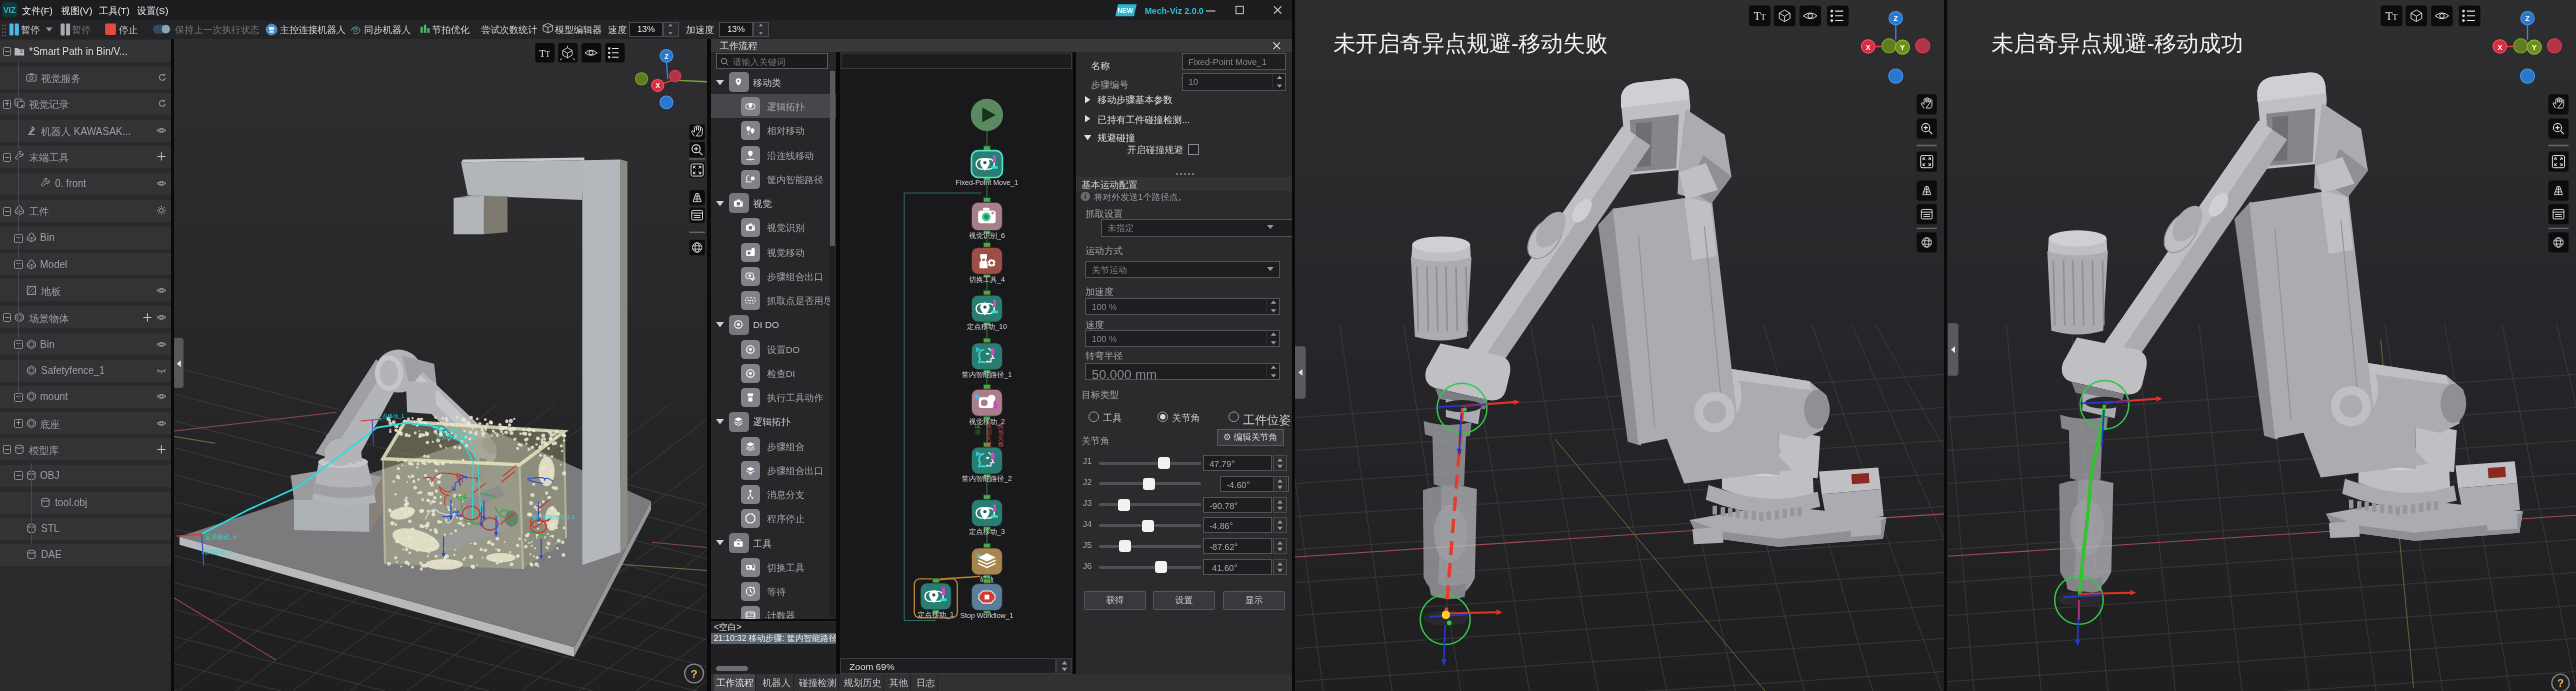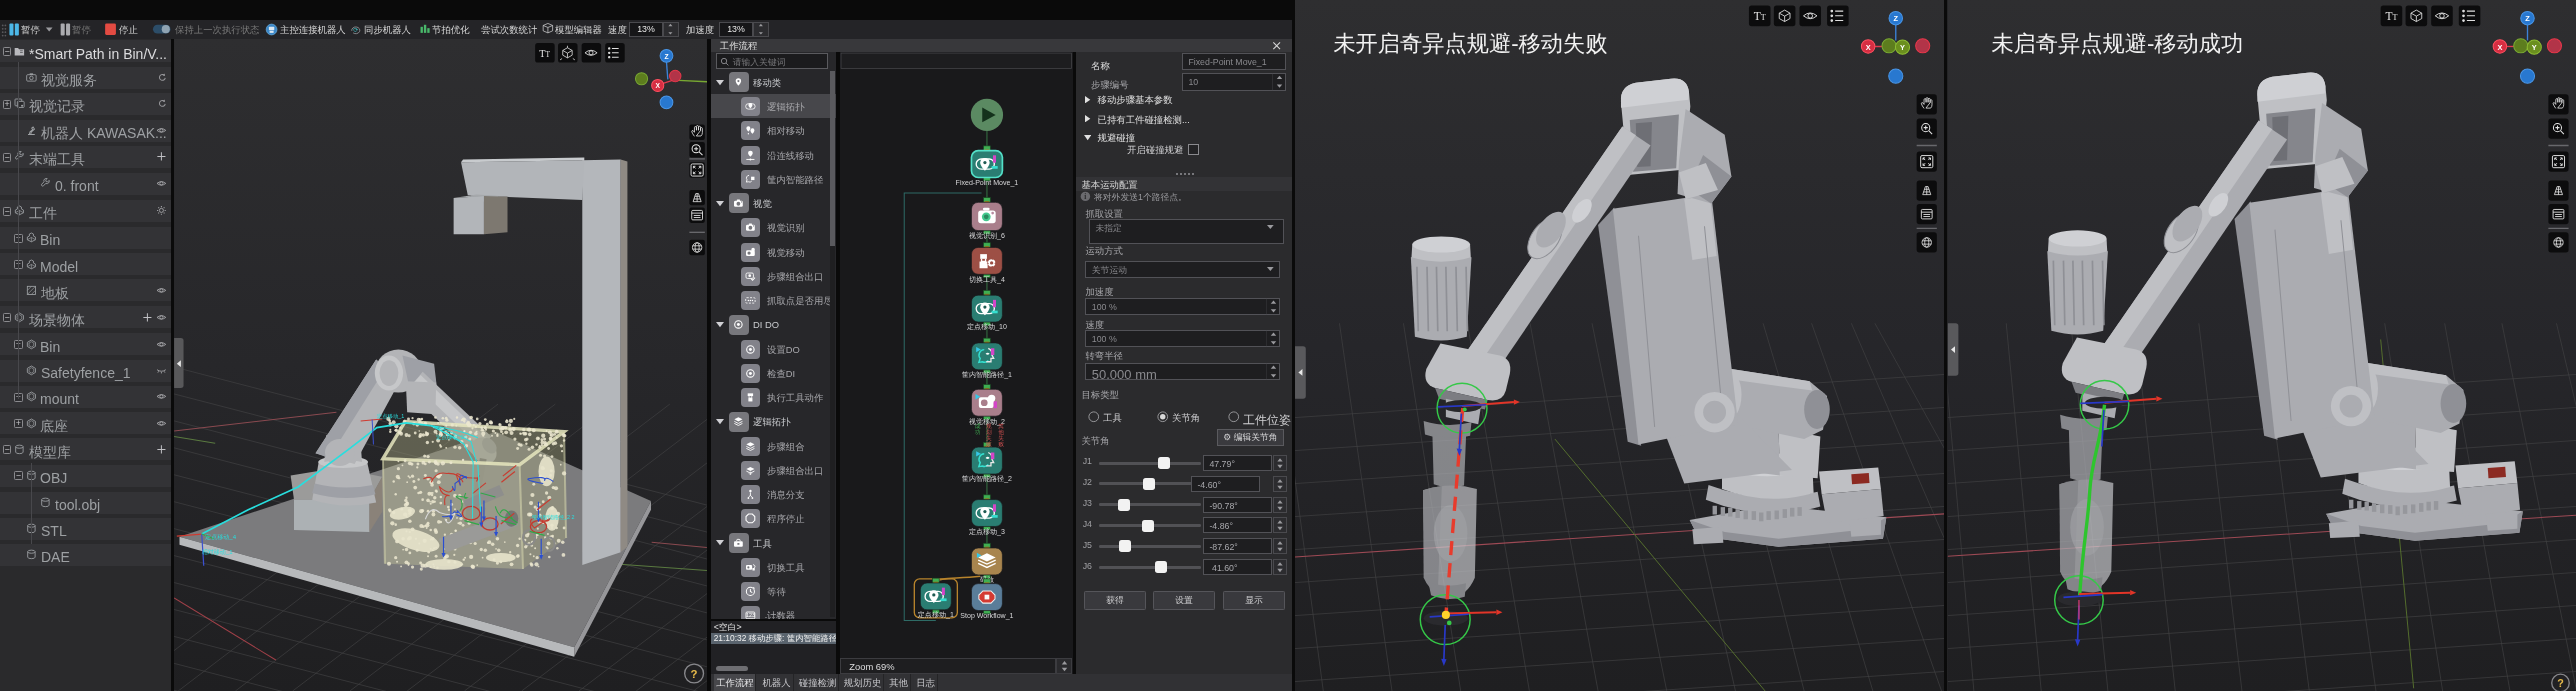--- a/index.html
+++ b/index.html
@@ -9,21 +9,21 @@
   #root { position:relative; width:2576px; height:691px; }
   
   #menubar { left:0; top:0; width:1294px; height:20px; background:#1d1d1f; color:#e6e6e6; }
   .menuitem { position:absolute; top:4.7px; font-size:9.4px; color:#eceff1; }
   #toolbar { left:0; top:20px; width:1294px; height:19px; background:#242427; }
   .tbtxt { position:absolute; top:4px; font-size:9.4px; color:#d8d8d8;text-align:center; }
   .tbdim { color:#7a7a7a; }
   
   #tree { left:0; top:39px; width:171px; height:652px; background:#2a2a2c; overflow:hidden; }
   .trow { position:absolute; left:0; width:171px; height:22px; background:#333336; }
-  .trowtxt { position:absolute; top:5.4px; font-size:14px; color:#9da0a3; white-space:nowrap; }
+  .trowtxt { position:absolute; top:5.4px; font-size:10px; color:#9da0a3; white-space:nowrap; }
   .pm { position:absolute; width:8.8px; height:8.8px; border:0.7px solid #8a8a8e; border-radius:1.3px;
         color:#c7c7ca; font-size:8.8px; line-height:7.4px; text-align:center; background:#2d2d30;}
   
   #wfheader { left:711px; top:39px; width:581px; height:12.8px; background:#38383b; }
   #wflist  { left:711px; top:52px; width:125px; height:567px; background:#27272a; overflow:hidden;}
   #wfcanvas{ left:839px; top:52px; width:234px; height:622px; background:#19191b; overflow:hidden;}
   #wfparams{ left:1076px; top:52px; width:216px; height:622px; background:#2b2b2d; overflow:hidden;}
   #wflog   { left:711px; top:621px; width:125px; height:53px; background:#212124; overflow:hidden;}
   #wftabs  { left:711px; top:674px; width:581px; height:17px; background:#313134; }
   .wfitem { position:absolute; left:0; width:125px; height:24px; }
@@ -31,20 +31,39 @@
   .nicon { position:absolute; border-radius:4px; background:#77777c; }
   .plabel { font-size:9.4px; color:#c4c4c8; position:absolute; white-space:nowrap; }
   .pbox { position:absolute; background:#1e1e20; border:0.7px solid #525257; color:#8a8a8e;
           font-size:8.8px; }
   .sep3 { position:absolute; background:#0a0a0a; z-index:30; }
 </style>
 </head>
 <body>
 <div id="root">
 
+  <div id="menubar" class="abs">
+    <svg class="abs" style="left:2px;top:2px" width="15" height="15" viewBox="0 0 22 22">
+      <rect x="0" y="0" width="22" height="22" rx="4" fill="#10393d"></rect>
+      <text x="11" y="16" font-size="12" font-weight="bold" fill="#31b3ba" text-anchor="middle">VIZ</text>
+    </svg>
+    <span class="menuitem" style="left:22px">文件(F)</span>
+    <span class="menuitem" style="left:61px">视图(V)</span>
+    <span class="menuitem" style="left:99px">工具(T)</span>
+    <span class="menuitem" style="left:137px">设置(S)</span>
+
+    <svg class="abs" style="left:1113px;top:2.7px" width="182" height="16" viewBox="0 0 270 24">
+      <polygon points="6,2 34,2 30,20 2,20" fill="#29b7d3"></polygon>
+      <text x="17" y="15" font-size="10" font-weight="bold" fill="#fff" text-anchor="middle">NEW</text>
+      <text x="46" y="16" font-size="13" font-weight="bold" fill="#2abed8">Mech-Viz 2.0.0</text>
+      <line x1="138" y1="12" x2="152" y2="12" stroke="#d0d0d0" stroke-width="1.6"></line>
+      <rect x="183" y="5" width="11" height="11" fill="none" stroke="#d0d0d0" stroke-width="1.4"></rect>
+      <path d="M240 5 L251 16 M251 5 L240 16" stroke="#d0d0d0" stroke-width="1.6"></path>
+    </svg>
+  </div>
 
   <div id="toolbar" class="abs">
     <svg class="abs" style="left:0;top:0" width="775" height="19" viewBox="0 0 1150 28">
       <g fill="#5a5a5e">
         <circle cx="4" cy="8" r="1.3"></circle>
           <circle cx="8" cy="8" r="1.3"></circle>
         <circle cx="4" cy="13" r="1.3"></circle>
           <circle cx="8" cy="13" r="1.3"></circle>
         <circle cx="4" cy="18" r="1.3"></circle>
           <circle cx="8" cy="18" r="1.3"></circle>
@@ -1347,21 +1366,21 @@
       <div class="abs" style="left:112px;top:92px;width:10.8px;height:10.8px;border:1px solid #8a8a8e;background:#232325"></div>
       <div class="abs" style="left:100px;top:121px;width:17.5px;height:2.7px;border-top:2px dotted #77777b"></div>
       <div class="abs" style="left:0px;top:125px;width:216px;height:13.5px;background:#333336"></div>
       <span class="plabel" style="left:5.4px;top:127px;color:#d8d8d8;font-size:9.4px">基本运动配置</span>
       <svg class="abs" style="left:4px;top:139px" width="10.8" height="10.8" viewBox="0 0 16 16">
         <circle cx="8" cy="8" r="7" fill="#6a6a6e"></circle>
         <text x="8" y="12" font-size="11" fill="#2b2b2d" text-anchor="middle" font-weight="bold" font-family="Liberation Serif">i</text>
       </svg>
       <span class="plabel" style="left:18px;top:140px;color:#9a9a9e;font-size:8.8px">将对外发送1个路径点。</span>
       <span class="plabel" style="left:9.4px;top:156px;color:#a6a6aa;font-size:9.4px">抓取设置</span>
-      <div class="pbox" style="left:13px;top:167px;width:195px;height:25px">
+      <div class="pbox" style="left:25px;top:167px;width:195px;height:18px">
         <span class="abs" style="left:5.4px;top:2.7px;color:#8a8a8e;font-size:8.8px">未指定</span>
       </div>
       <svg class="abs" style="left:191px;top:173px" width="8" height="5.4" viewBox="0 0 12 8">
         <polygon points="0,0 10,0 5,6" fill="#9a9a9e"></polygon>
       </svg>
       <span class="plabel" style="left:9.4px;top:193px;color:#a6a6aa;font-size:9.4px">运动方式</span>
       <div class="pbox" style="left:9.4px;top:209px;width:195px;height:17px">
         <span class="abs" style="left:5.4px;top:2.7px;color:#8a8a8e;font-size:8.8px">关节运动</span>
       </div>
       <svg class="abs" style="left:191px;top:215px" width="8" height="5.4" viewBox="0 0 12 8">
@@ -1416,21 +1435,21 @@
       <div class="pbox" style="left:127px;top:403px;width:69px;height:16px">
         <span class="abs" style="left:5.4px;top:2.7px;color:#a8a8ac;font-size:8.8px">47.79°</span>
       </div>
       <div class="abs" style="left:197px;top:403px;width:13.5px;height:16px;background:#2c2c2f;border:0.7px solid #4a4a4e"><svg width="12" height="15" viewBox="0 0 18 22">
           <polygon points="5,8 13,8 9,3" fill="#9a9a9e"></polygon>
           <polygon points="5,13 13,13 9,18" fill="#9a9a9e"></polygon>
         </svg></div>
       <span class="plabel" style="left:6.7px;top:425px;color:#a0a0a4;font-size:8.8px">J2</span>
       <div class="abs" style="left:23px;top:430px;width:102px;height:2.7px;background:#515155;border-radius:1.3px"></div>
       <div class="abs" style="left:67px;top:426px;width:12px;height:12px;background:#f2f2f2;border-radius:2.7px"></div>
-      <div class="pbox" style="left:115px;top:424px;width:69px;height:16px">
+      <div class="pbox" style="left:144px;top:424px;width:69px;height:16px">
         <span class="abs" style="left:5.4px;top:2.7px;color:#a8a8ac;font-size:8.8px">-4.60°</span>
       </div>
       <div class="abs" style="left:197px;top:424px;width:13.5px;height:16px;background:#2c2c2f;border:0.7px solid #4a4a4e"><svg width="12" height="15" viewBox="0 0 18 22">
           <polygon points="5,8 13,8 9,3" fill="#9a9a9e"></polygon>
           <polygon points="5,13 13,13 9,18" fill="#9a9a9e"></polygon>
         </svg></div>
       <span class="plabel" style="left:6.7px;top:446px;color:#a0a0a4;font-size:8.8px">J3</span>
       <div class="abs" style="left:23px;top:451px;width:102px;height:2.7px;background:#515155;border-radius:1.3px"></div>
       <div class="abs" style="left:42px;top:447px;width:12px;height:12px;background:#f2f2f2;border-radius:2.7px"></div>
       <div class="pbox" style="left:127px;top:445px;width:69px;height:16px">

